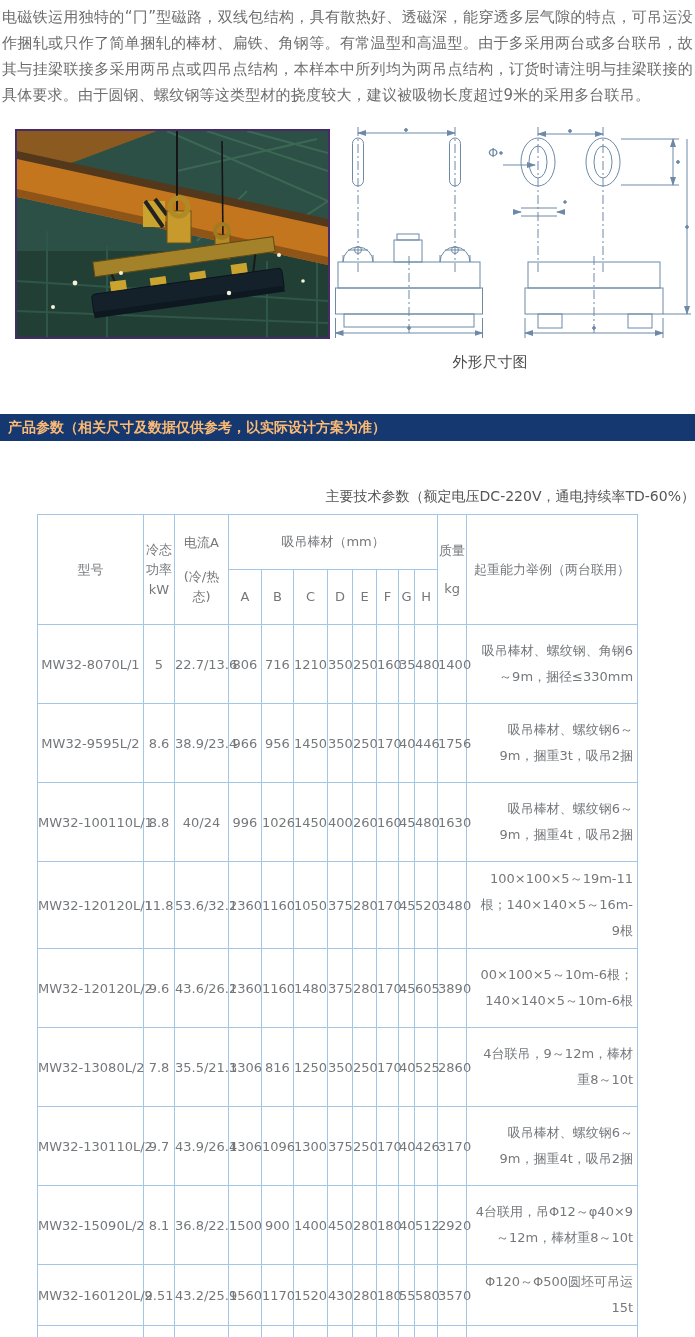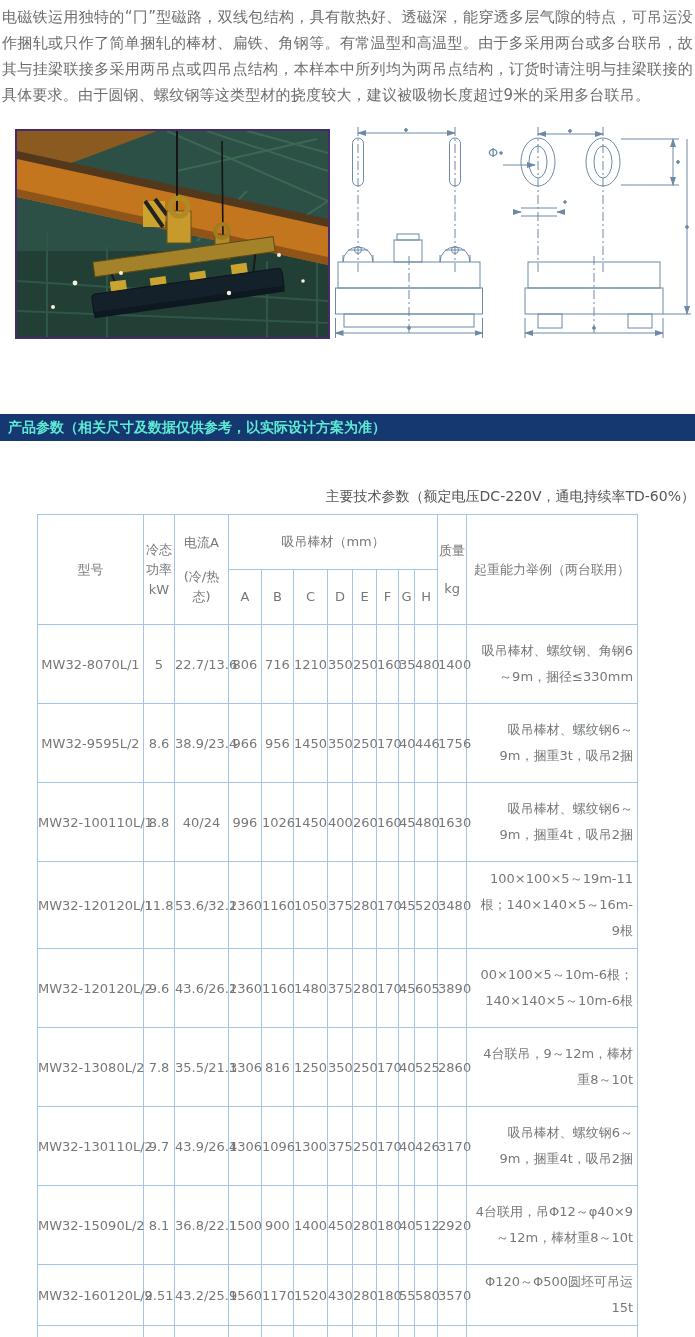--- a/index.html
+++ b/index.html
@@ -208,24 +208,25 @@
           <line x1="352" y1="17" x2="352" y2="192" marker-end="url(#arr)"></line>
           <circle cx="352" cy="105" r="1.4" fill="#6d89a6"></circle>
 
           <line x1="190" y1="196" x2="190" y2="216"></line>
             <line x1="328" y1="196" x2="328" y2="216"></line>
           <line x1="190" y1="211" x2="328" y2="211" marker-start="url(#arrS)" marker-end="url(#arr)"></line>
           <circle cx="259" cy="206" r="1.4" fill="#6d89a6"></circle>
         </g>
       </g>
     </svg>
+    <div class="caption">外形尺寸图</div>
   </div>
 </div>
 
-<div class="section-bar" style="background: rgb(20, 56, 111); color: #5eead4;">
+<div class="section-bar" style="background: rgb(20, 56, 111); color: #fdba74;">
   <span>产品参数（相关尺寸及数据仅供参考，以实际设计方案为准）</span>
 </div>
 
 <div class="table-title">主要技术参数（额定电压DC-220V，通电持续率TD-60%）</div>
 
 <table class="spec">
   <colgroup>
     <col style="width:106px">
       <col style="width:31px">
       <col style="width:54px">

